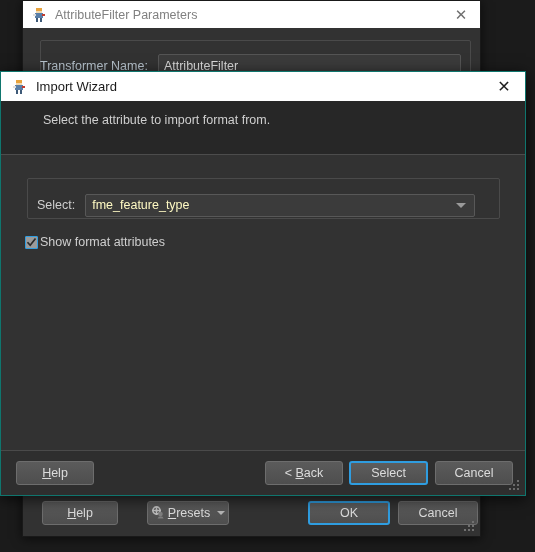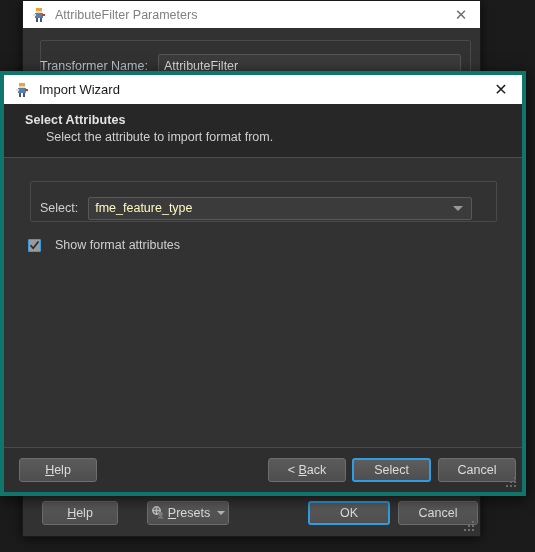--- a/index.html
+++ b/index.html
@@ -161,21 +161,21 @@
   }
 
   
   #wizard {
     position: absolute;
     left: 0px;
     top: 71px;
     width: 526px;
     height: 425px;
     background: #2e2e2e;
-    border: 4px solid #0f766e;
+    border: 1px solid #0f766e;
     box-sizing: border-box;
     box-shadow: 0 3px 14px rgba(0,0,0,0.7);
   }
   #wiz-titlebar {
     height: 29px;
     background: #ffffff;
     display: flex;
     align-items: center;
     padding: 0 6px 0 10px;
     box-sizing: border-box;
@@ -261,21 +261,21 @@
     border-top: 5px solid #9a9a9a;
     margin-right: 2px;
   }
 
   #showfmt-row {
     position: absolute;
     left: 24px;
     top: 80px;
     display: flex;
     align-items: center;
-    gap: 14px;
+    gap: 2px;
   }
   .checkbox {
     width: 13px;
     height: 13px;
     background: #9a9a9a;
     border: 1px solid #2f9de0;
     box-sizing: border-box;
     position: relative;
     border-radius: 1px;
   }
@@ -383,21 +383,20 @@
           <rect x="11" y="7" width="3" height="2" fill="#c23b2e"></rect>
           <rect x="5" y="11" width="2" height="4" fill="#3e5a78"></rect>
           <rect x="9" y="11" width="2" height="4" fill="#3e5a78"></rect>
         </svg>
       </span>
       <span class="title-text">Import Wizard</span>
       <span class="win-close">✕</span>
     </div>
 
     <div id="wiz-header">
-      <div class="h-title">Select Attributes</div>
       <div class="h-sub">Select the attribute to import format from.</div>
     </div>
 
     <div id="wiz-content">
       <div class="groupbox" id="values-group"></div>
 
       <div id="values-row">
         <span id="values-label">Select:</span>
         <span class="combo">
           <span class="combo-value">fme_feature_type</span>

